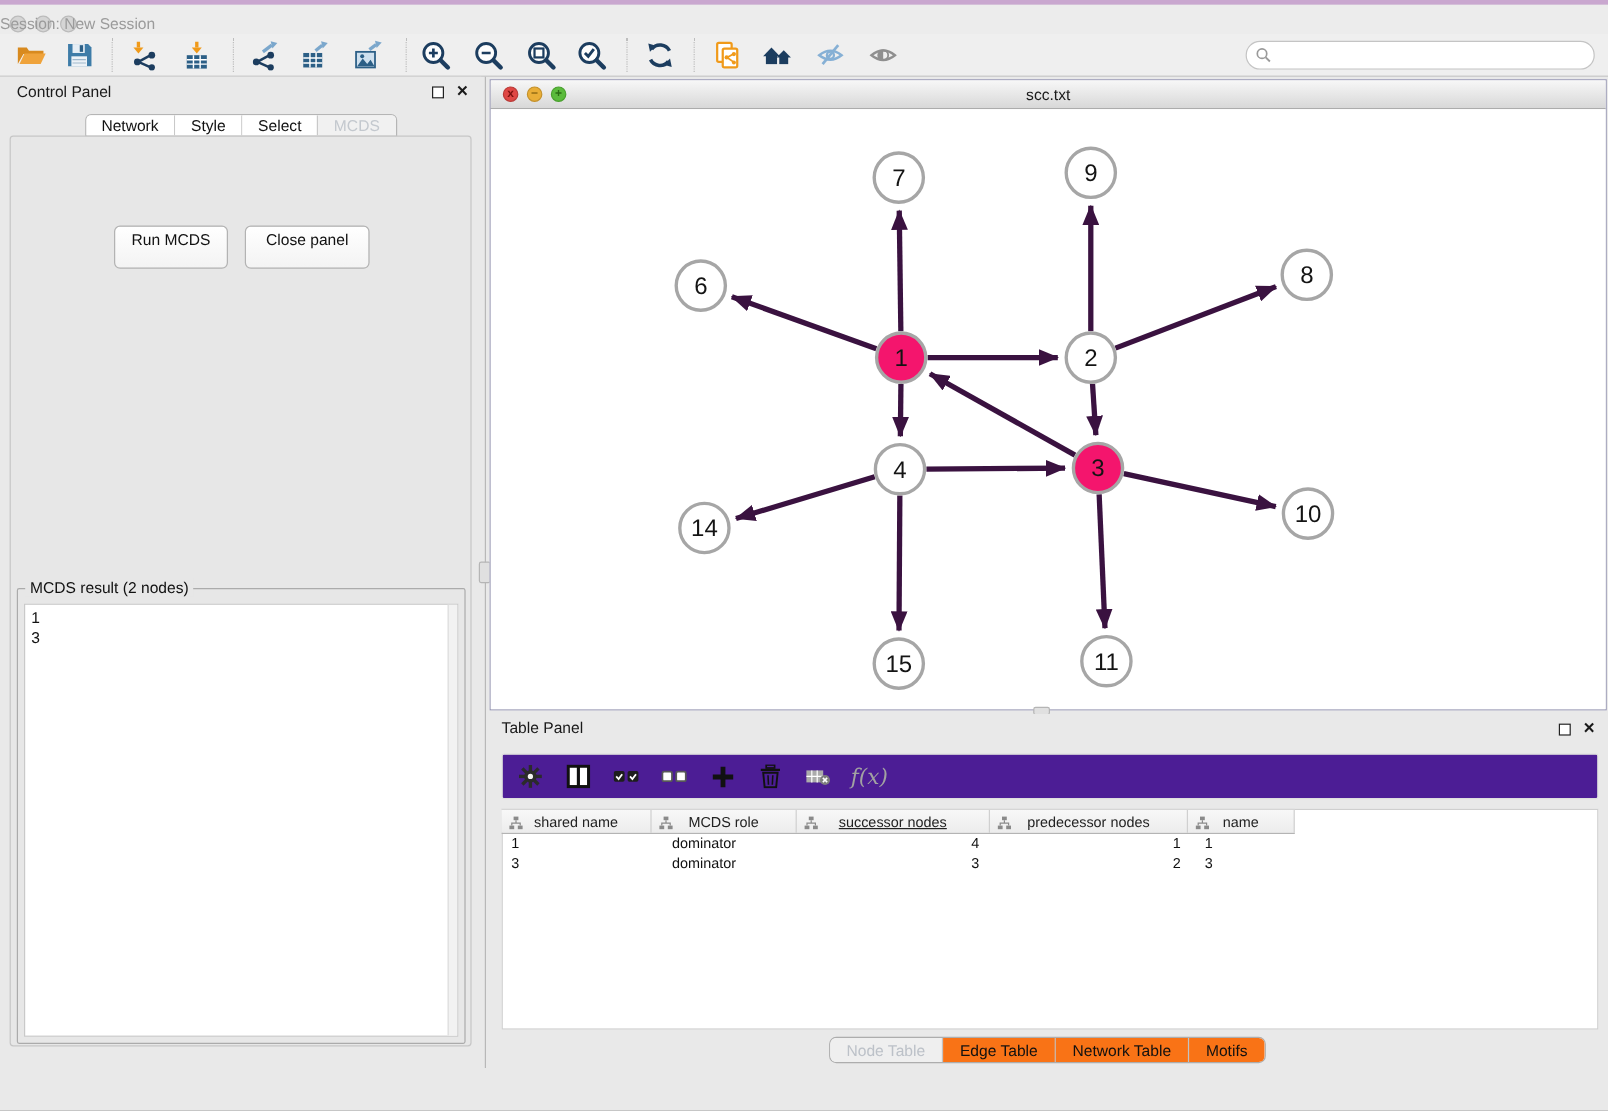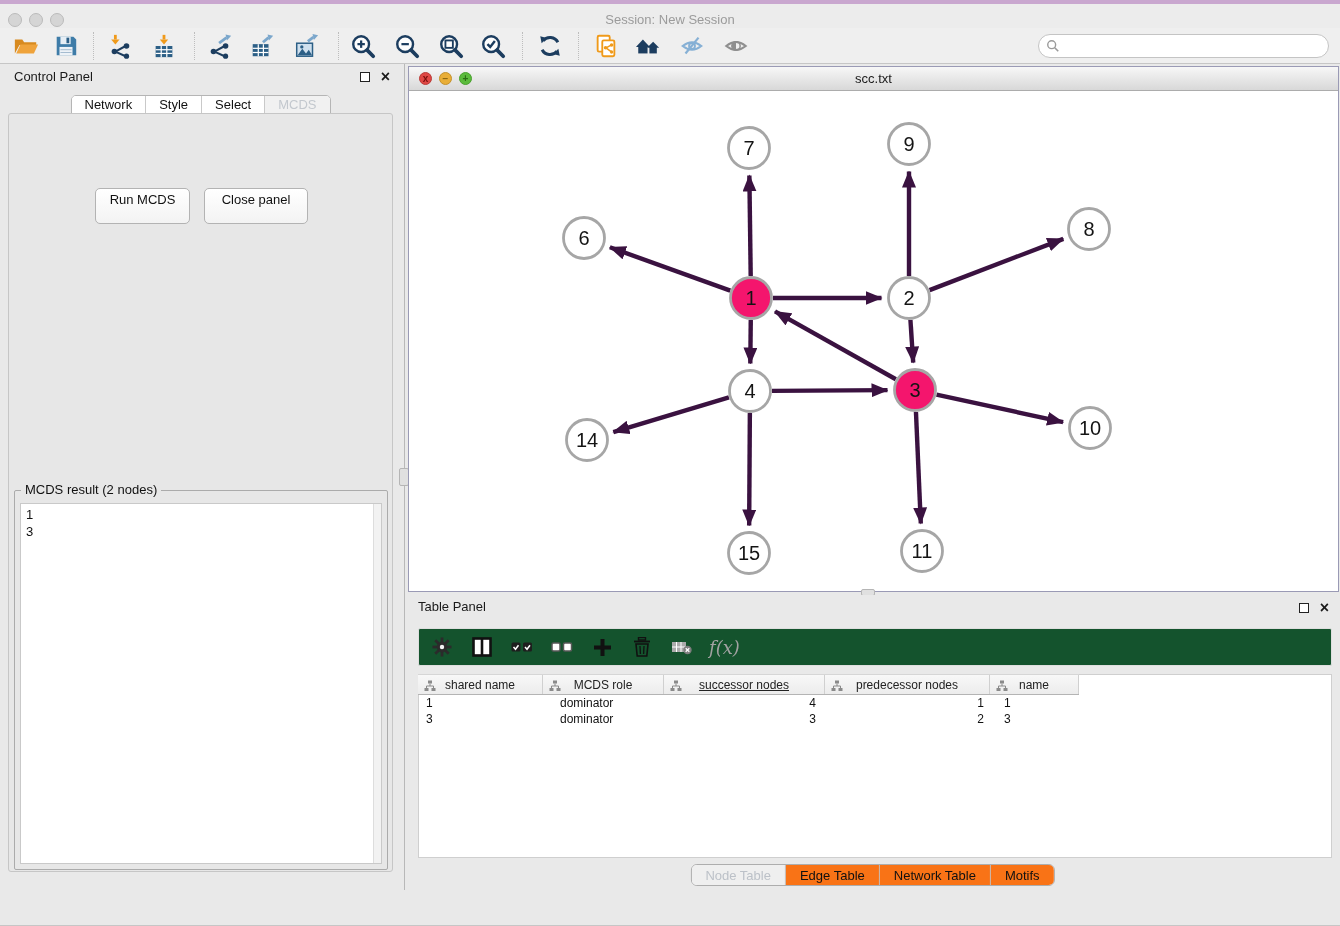--- a/index.html
+++ b/index.html
@@ -5,21 +5,21 @@
   * { margin:0; padding:0; box-sizing:border-box; }
   html,body { width:1340px; height:926px; overflow:hidden; }
   body { font-family:"Liberation Sans", sans-serif; background:#E9E9E9; position:relative; }
   .abs { position:absolute; }
 
   
   #desktop-strip { left:0; top:0; width:1340px; height:4px; background:#C9A7CF; }
   #titlebar { left:0; top:4px; width:1340px; height:24px; background:#ECECEC; }
   .traffic { width:14px; height:14px; border-radius:50%; background:#D5D5D5; border:1px solid #BBB; display:inline-block; }
   #main-lights { left:8px; top:9px; display:flex; gap:7px; }
-  #main-title { left:0; top:4px; width:1340px; height:24px; text-align:center; line-height:24px; font-size:13px; color:#9B9B9B; }
+  #main-title { left:0; top:4px; width:1340px; height:24px; text-align:left; line-height:24px; font-size:13px; color:#9B9B9B; }
   #toolbar { left:0; top:28px; width:1340px; height:36px; background:#EFEFEF; border-bottom:1px solid #C6C6C6; }
   .tb-btn { position:absolute; top:2px; width:32px; height:32px; display:flex; align-items:center; justify-content:center; }
   .tb-sep { position:absolute; top:4px; height:28px; border-left:1px dotted #BDBDBD; }
   #search-wrap { position:absolute; left:1038px; top:6px; width:291px; height:24px; background:#fff; border:1px solid #C4C4C4; border-radius:12px; display:flex; align-items:center; padding-left:7px; }
   #search-wrap input { border:none; outline:none; flex:1; font-size:12px; background:transparent; height:18px; }
 
   
   #control-panel { left:0; top:64px; width:401px; height:826px; background:#E9E9E9; }
   .panel-title { font-size:13px; color:#1A1A1A; }
   #cp-header { left:0; top:0; width:100%; height:26px; }
@@ -49,21 +49,21 @@
   
   #net-frame { left:408px; top:66px; width:931px; height:526px; border:1px solid #9A9AB5; background:#fff; }
   #net-titlebar { left:0; top:0; width:100%; height:24px; background:linear-gradient(#F7F7F7,#D8D8D8); border-bottom:1px solid #ACACAC; }
   #net-title { width:100%; text-align:center; line-height:24px; font-size:13px; color:#1A1A1A; }
   .mini-light { position:absolute; top:5px; width:13px; height:13px; border-radius:50%; font-size:10px; font-weight:bold; text-align:center; line-height:12px; }
   #net-canvas { left:0; top:24px; width:929px; height:500px; background:#fff; }
 
   
   #table-panel { left:405px; top:595px; width:935px; height:293px; background:#E9E9E9; }
   #tp-title { left:13px; top:0; line-height:24px; }
-  #tp-toolbar { left:13px; top:33px; width:914px; height:38px; background:#14532d; border:1px solid #DEDEDE; border-radius:2px; display:flex; align-items:center; gap:14px; padding-left:10px; }
+  #tp-toolbar { left:13px; top:33px; width:914px; height:38px; background:#4c1d95; border:1px solid #DEDEDE; border-radius:2px; display:flex; align-items:center; gap:14px; padding-left:10px; }
   .tp-ic { display:flex; align-items:center; justify-content:center; width:26px; height:26px; }
   #fx-label { font-family:"DejaVu Serif", serif; font-style:italic; font-size:18px; color:#A2A2A2; }
   #tbl-body-bg { left:13px; top:79px; width:914px; height:184px; background:#fff; border:1px solid #CFCFCF; }
   #tbl { left:13px; top:79px; width:661px; }
   #tbl-head { display:flex; height:21px; background:linear-gradient(#F8F8F8,#ECECEC); border-bottom:1px solid #B4B4B4; border-top:1px solid #D6D6D6; }
   .th { position:relative; border-right:1px solid #D0D0D0; font-size:12px; color:#222; text-align:center; line-height:20px; }
   .th svg { position:absolute; left:6px; top:5px; }
   .tr { display:flex; height:16px; }
   .td { font-size:12px; color:#111; line-height:16px; white-space:nowrap; overflow:hidden; }
   #tp-tabs { top:269px; left:50%; transform:translateX(-50%); display:inline-flex; border:1px solid #ADADAD; border-radius:6px; overflow:hidden; background:#fff; height:22px; }

